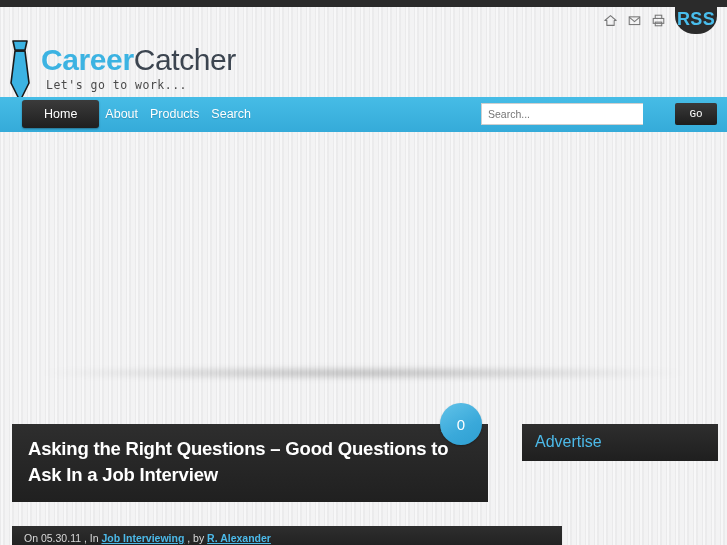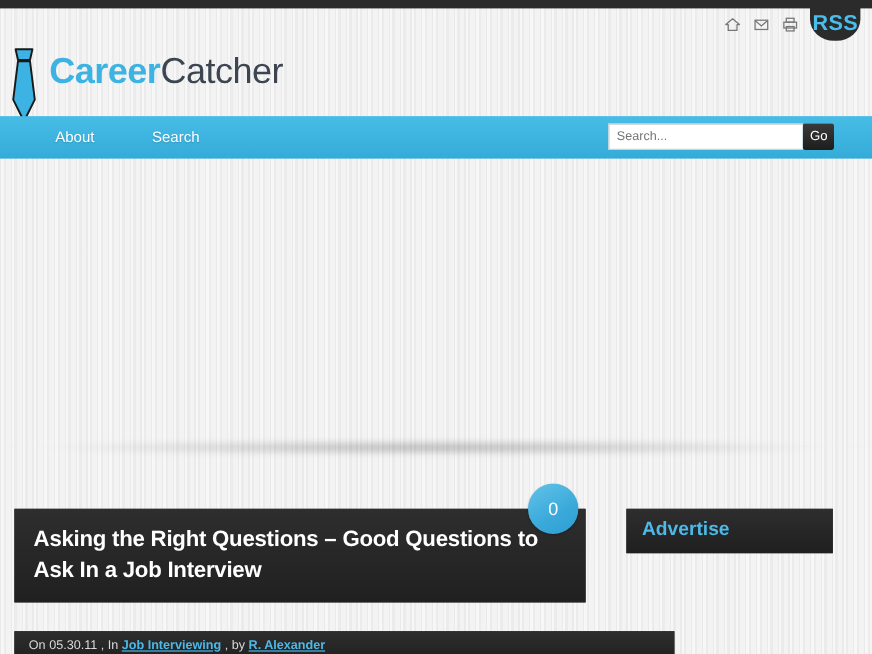--- a/index.html
+++ b/index.html
@@ -138,63 +138,64 @@
   .nav-items {
     position: absolute;
     left: 22px;
     top: 3px;
     display: flex;
     align-items: center;
   }
   .nav-item {
     color: #ffffff;
     font-size: 12.5px;
-    padding: 7px 24px;
+    padding: 7px 6px;
     white-space: nowrap;
     text-shadow: 0 1px 1px rgba(0,0,0,0.18);
   }
   .nav-item.active {
     background: #262626;
     background-image: linear-gradient(180deg, #3b3b3b 0%, #1f1f1f 100%);
     border-radius: 3px;
     padding: 7px 22px;
     box-shadow: 0 1px 2px rgba(0,0,0,0.35);
   }
 
   .search-wrap {
     position: absolute;
-    right: 32px;
+    right: 10px;
     top: 6px;
     display: flex;
     align-items: stretch;
     height: 22px;
   }
   .search-input {
     width: 162px;
     height: 22px;
     box-sizing: border-box;
     border: 1px solid #cfcfcf;
     border-right: none;
     background: #ffffff;
     font-size: 10.5px;
     font-family: "Liberation Sans", sans-serif;
     color: #666;
     padding: 0 6px;
     outline: none;
   }
   .search-go {
-    width: 26px;
+    width: 42px;
     background: #262626;
     background-image: linear-gradient(180deg, #3a3a3a 0%, #1d1d1d 100%);
     color: #ffffff;
     font-size: 11px;
     border: none;
     border-radius: 2px;
-    font-family: Liberation Sans, sans-serif;
+    font-family: Liberation Mono, monospace;
     cursor: pointer;
+    margin-left: 32px;
   }
 
   
   .banner {
     position: absolute;
     top: 132px; left: 0;
     width: 727px;
     height: 240px;
     z-index: 1;
   }
@@ -293,43 +294,44 @@
     top: 424px;
     left: 522px;
     width: 196px;
     z-index: 3;
   }
   .widget-title {
     background: #262626;
     background-image: linear-gradient(180deg, #2e2e2e 0%, #1f1f1f 100%);
     color: #4cb9e8;
     font-size: 16px;
-    font-weight: bold;
+    font-weight: normal;
     padding: 9px 13px 10px 13px;
     box-sizing: border-box;
-    width: 172px;
+    width: 196px;
   }
 </style>
 </head>
 <body>
 
 <div class="topstrip"></div>
 
 <div class="header striped">
 
   <div class="logo-wrap">
     <svg class="tie-icon" viewBox="0 0 30 68">
       <polygon points="8,2 22,2 20,11 10,11" fill="#3cb3e2" stroke="#1a1a1a" stroke-width="1.6" stroke-linejoin="round"></polygon>
       <polygon points="10,12 20,12 24,44 15,62 6,44" fill="#3cb3e2" stroke="#1a1a1a" stroke-width="1.6" stroke-linejoin="round"></polygon>
       <line x1="10" y1="12" x2="20" y2="12" stroke="#1a1a1a" stroke-width="1.4"></line>
     </svg>
     <div class="logo-text">
       <div class="logo-title">
         <span class="logo-career">Career</span><span class="logo-catcher">Catcher</span>
       </div>
+      <span class="logo-tagline">Let's go to work...</span>
     </div>
   </div>
 
   <div class="header-icons">
     <svg class="hicon" viewBox="0 0 16 16">
       <path d="M8 2 L15 8 L12.5 8 L12.5 14 L3.5 14 L3.5 8 L1 8 Z" fill="none" stroke="#555" stroke-width="1.3" stroke-linejoin="round"></path>
     </svg>
     <svg class="hicon" viewBox="0 0 16 16">
       <rect x="1.5" y="3.5" width="13" height="9.5" fill="none" stroke="#555" stroke-width="1.3"></rect>
       <path d="M1.5 3.8 L8 9.3 L14.5 3.8" fill="none" stroke="#555" stroke-width="1.3"></path>
@@ -341,21 +343,23 @@
     </svg>
   </div>
 
   <div class="rss-badge">
     <span>RSS</span>
   </div>
 </div>
 
 <div class="navbar">
   <div class="nav-items">
+    <div class="nav-item active">Home</div>
     <div class="nav-item">About</div>
+    <div class="nav-item">Products</div>
     <div class="nav-item">Search</div>
   </div>
 
   <div class="search-wrap">
     <input class="search-input" type="text" placeholder="Search..." style="">
     <button class="search-go">Go</button>
   </div>
 </div>
 
 <div class="banner striped"></div>

